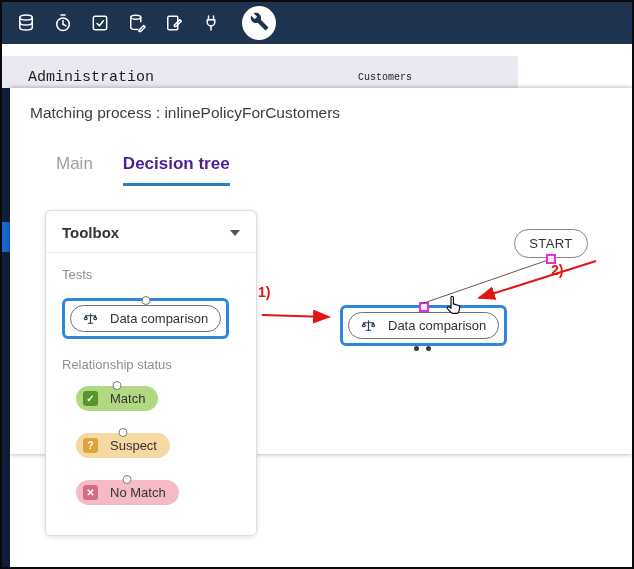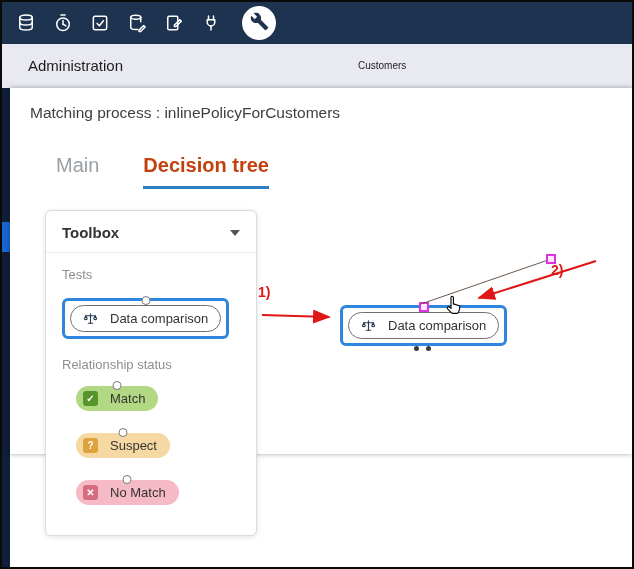--- a/index.html
+++ b/index.html
@@ -6,35 +6,35 @@
   .root{position:relative;width:634px;height:569px;border:2px solid #0a0a0a;box-sizing:border-box;overflow:hidden;background:#fff;}
 
   
   .topbar{position:absolute;left:0;top:0;width:630px;height:42px;background:var(--topbar_navy,#1e3350);display:flex;align-items:center;padding-left:14px;gap:17px;box-sizing:border-box;}
   .tbicon{width:20px;height:20px;display:inline-flex;align-items:center;justify-content:center;cursor:pointer;}
   .tbicon svg{width:20px;height:20px;}
   .tool-circle{width:34px;height:34px;border-radius:50%;background:#fff;display:inline-flex;align-items:center;justify-content:center;margin-left:4px;cursor:pointer;}
   .tool-circle svg{width:19px;height:19px;}
 
   
-  .navbar{position:absolute;left:0;top:42px;width:630px;height:44px;background:var(--navbar_gray,#e9e9f1);}
+  .navbar{position:absolute;left:0;top:54px;width:516px;height:44px;background:var(--navbar_gray,#e9e9f1);font-family:Liberation Mono, monospace;}
   .nav-left{position:absolute;left:26px;top:0;line-height:44px;font-size:15px;color:#1d1d1d;cursor:pointer;}
   .nav-center{position:absolute;left:356px;top:0;line-height:44px;font-size:10px;color:#1d1d1d;cursor:pointer;}
 
   
   .left-strip{position:absolute;left:0;top:86px;width:8px;height:479px;background:#101f38;}
   .left-indicator{position:absolute;left:0;top:134px;width:8px;height:30px;background:var(--indicator_blue,#1767d2);}
 
   
   .panel{position:absolute;left:8px;top:86px;width:622px;height:366px;background:#fff;box-shadow:0 0 5px rgba(0,0,0,0.35);}
   .page-title{position:absolute;left:20px;top:16px;font-size:15.5px;color:#3c4043;}
 
-  .tabs{position:absolute;left:46px;top:66px;display:flex;gap:44px;font-size:20px;}
+  .tabs{position:absolute;left:46px;top:66px;display:flex;gap:30px;font-size:17px;}
   .tab{padding-bottom:9px;border-bottom:3px solid transparent;color:#9aa0a6;cursor:pointer;white-space:nowrap;}
-  .tab.active{color:#c2410c;font-weight:600;border-bottom-color:var(--tab_blue,#2d7fc2);}
+  .tab.active{color:#4c1d95;font-weight:600;border-bottom-color:var(--tab_blue,#2d7fc2);}
 
   
   .toolbox{position:absolute;left:35px;top:122px;width:212px;background:#fff;border:1px solid #ddd;border-radius:6px;box-shadow:0 1px 5px rgba(0,0,0,0.13);box-sizing:border-box;padding-bottom:10px;z-index:5;}
   .tb-header{display:flex;justify-content:space-between;align-items:center;padding:13px 16px 11px;border-bottom:1px solid #ececec;}
   .tb-title{font-size:15px;font-weight:700;color:#333;}
   .chev{width:0;height:0;border-left:5px solid transparent;border-right:5px solid transparent;border-top:6px solid #555;cursor:pointer;}
   .tb-body{padding:10px 16px 0;}
   .sec-label{font-size:13px;color:#8f8f8f;margin:4px 0 12px;}
 
   
@@ -193,20 +193,23 @@
         <div class="status-wrap">
           <div class="pill status nomatch">
             <span class="sicon xicon">✕</span>
             <span>No Match</span>
           </div>
           <span class="circ"></span>
         </div>
       </div>
     </div>
 
+    <div class="start-node">
+      <span>START</span>
+    </div>
     <span class="sq start-sq"></span>
 
     <div class="sel-box canvas-sel">
       <div class="pill">
         <span class="scale">
           <svg viewBox="0 0 24 24" fill="none" stroke="#2b3c55" stroke-width="1.8" stroke-linecap="round" stroke-linejoin="round">
               <path d="M12 4.5v15"></path>
               <path d="M8.5 19.5h7"></path>
               <path d="M4.5 7.5h15"></path>
               <path d="M4.5 7.5L2.2 12.5a2.6 2.6 0 0 0 4.6 0L4.5 7.5z"></path>

